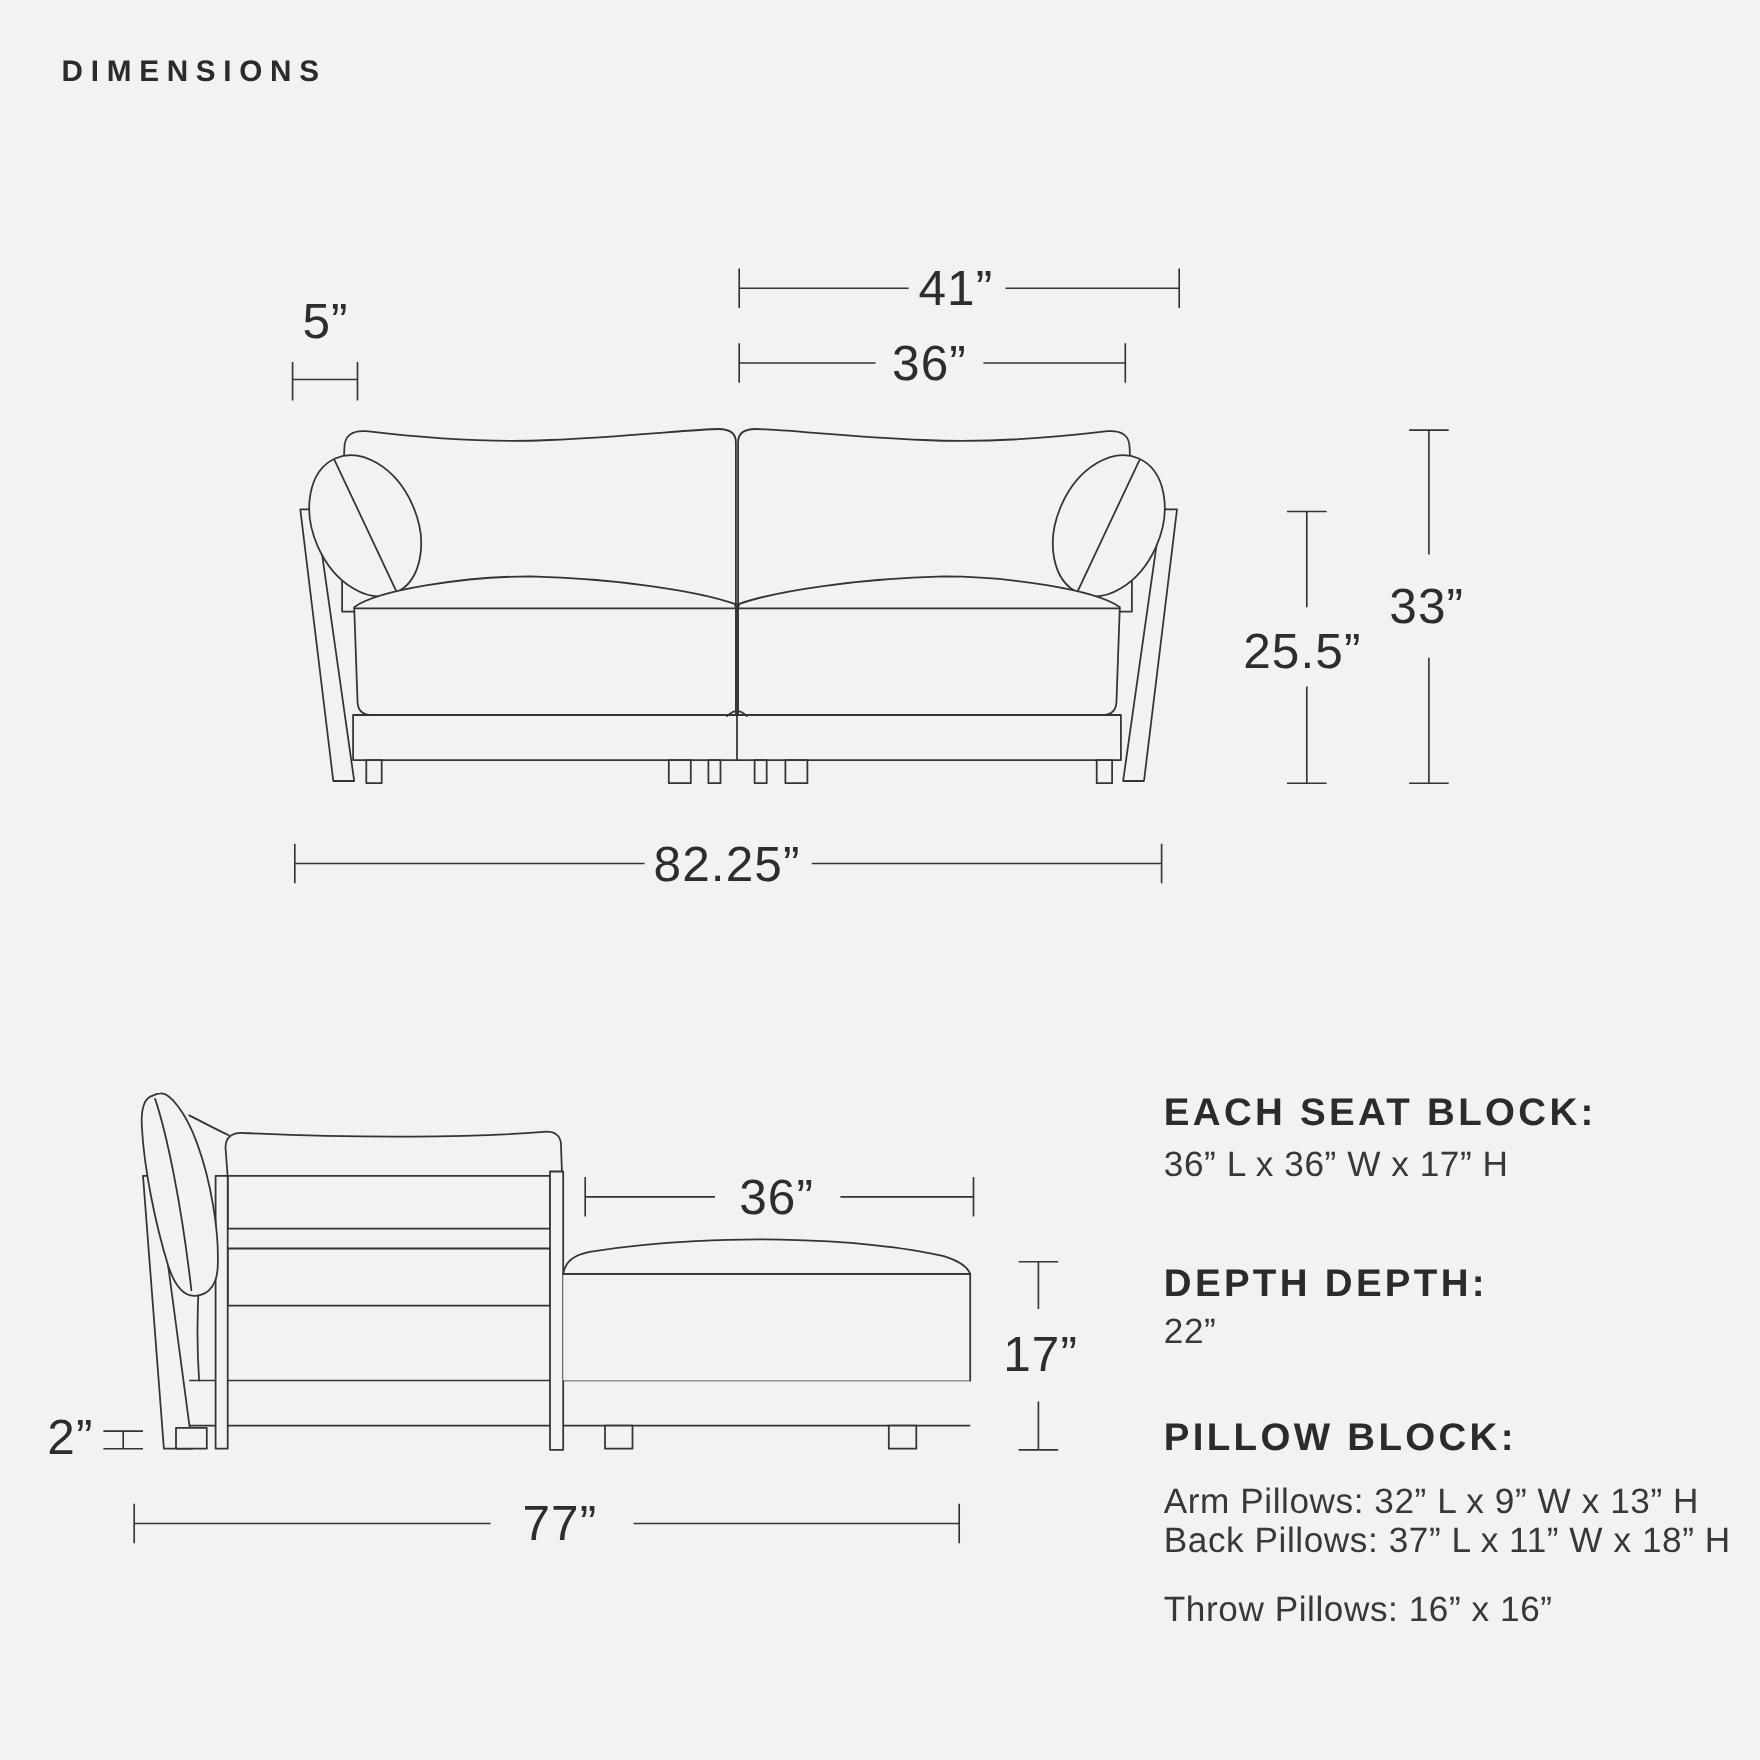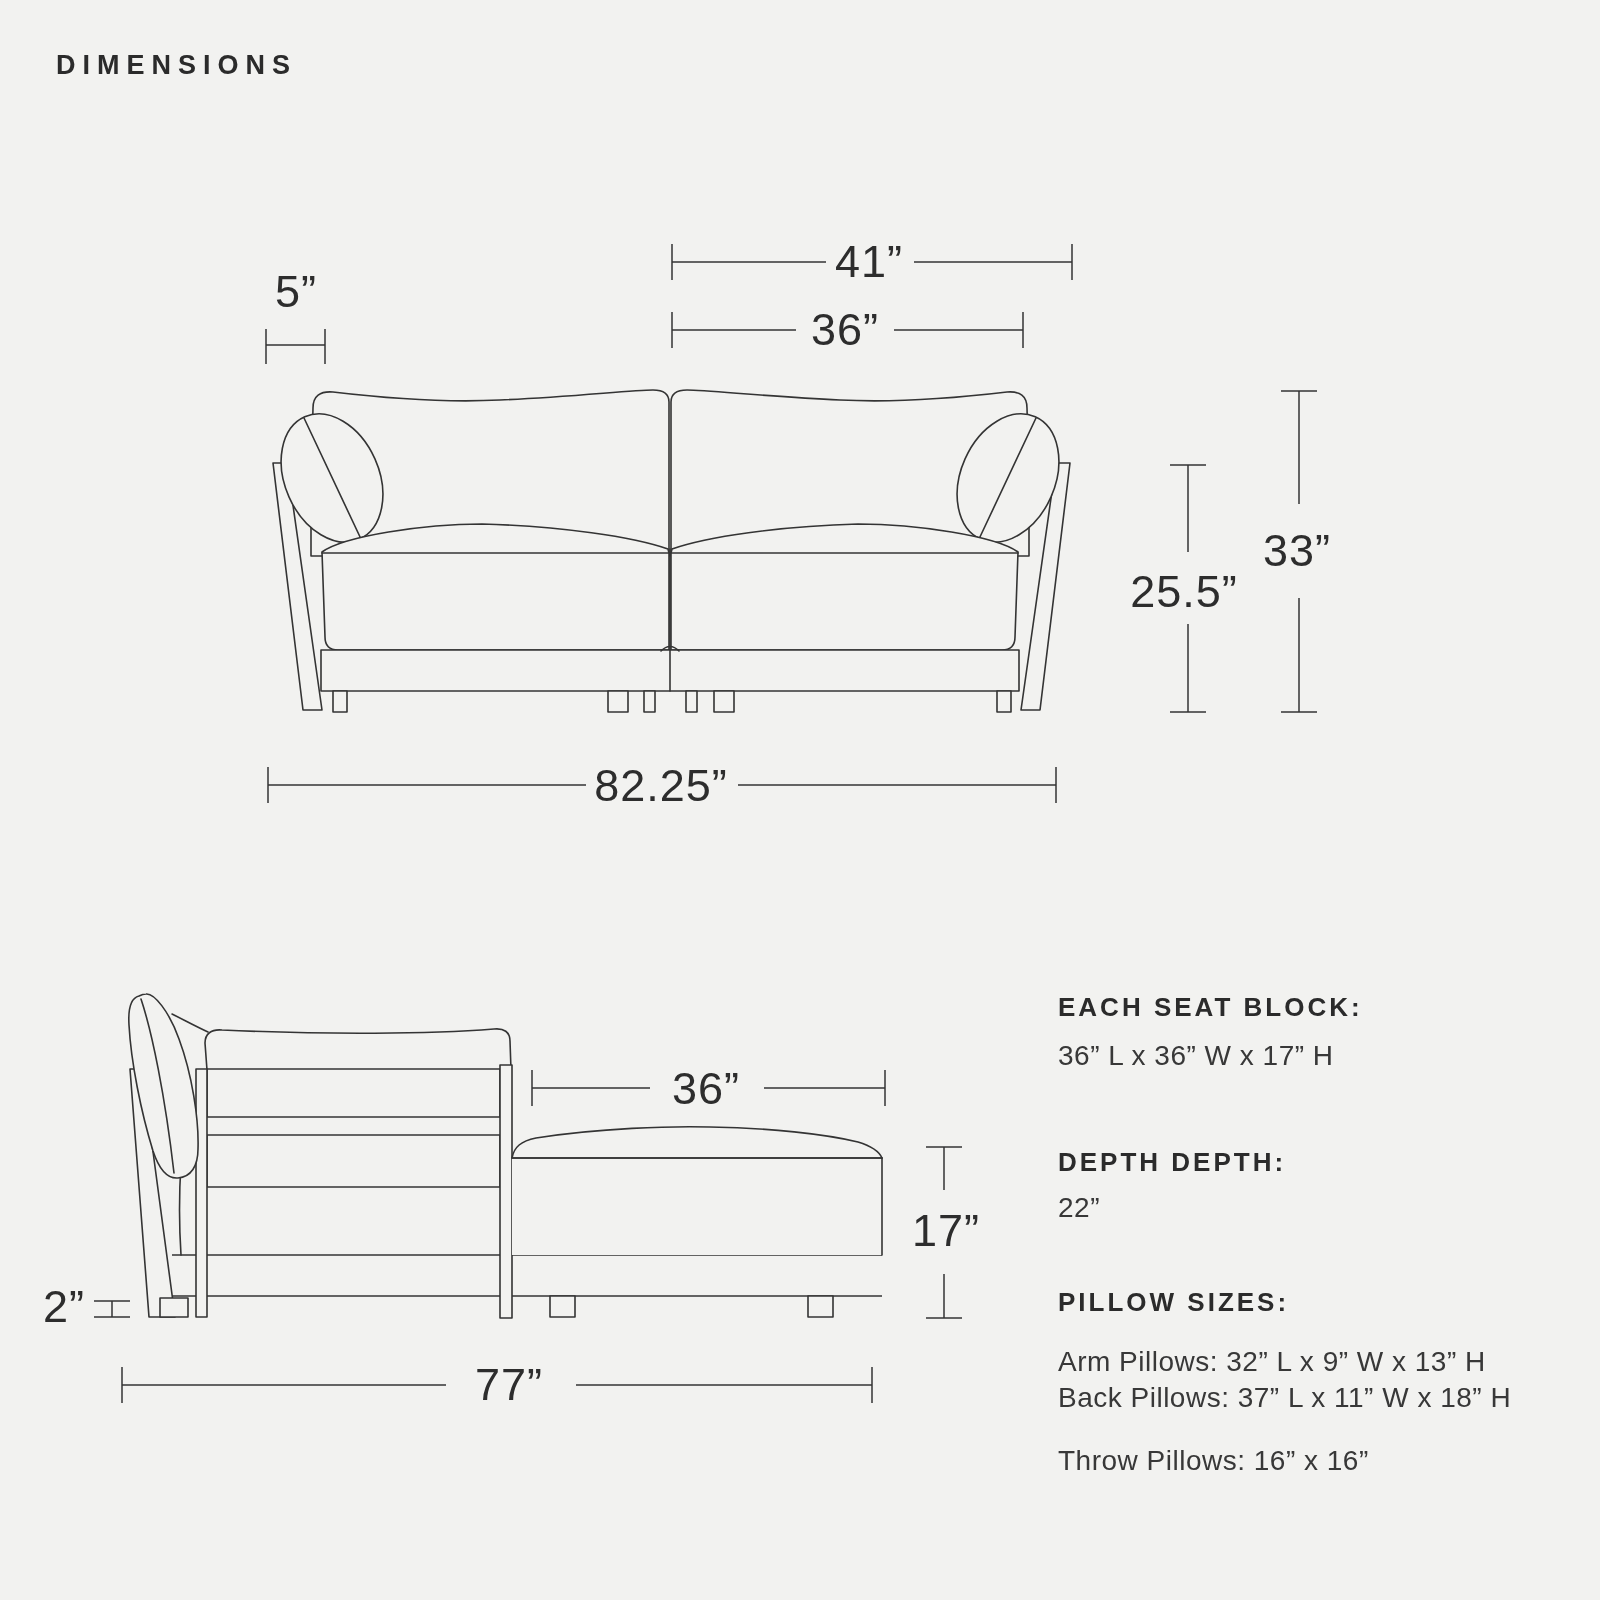--- a/index.html
+++ b/index.html
@@ -20,26 +20,26 @@
   .ln   { stroke:#343434; stroke-width:1.6; fill:none; stroke-linejoin:round; stroke-linecap:round; }
   .fl   { stroke:#343434; stroke-width:1.6; fill:#f2f2f0; stroke-linejoin:round; }
   .flq  { stroke:none; fill:#f2f2f0; }
   .dim  { stroke:#343434; stroke-width:1.5; fill:none; stroke-linecap:butt; }
   .dimtxt {
     font-family:"Liberation Sans", sans-serif;
     font-size:45px; fill:#2d2d2d; letter-spacing:1px;
   }
   .spec-h {
     position:absolute; left:1058px;
-    font-size:26px; font-weight:bold; letter-spacing:3px;
+    font-size:35px; font-weight:bold; letter-spacing:3px;
     color:#2b2b2b; white-space:nowrap;
   }
   .spec-t {
     position:absolute; left:1058px;
-    font-size:28px; font-weight:normal; letter-spacing:0.5px;
+    font-size:32px; font-weight:normal; letter-spacing:0.5px;
     color:#383838; white-space:nowrap;
   }
 </style>
 </head>
 <body>
 
 <div class="canvas">
 
   <div class="page-title">DIMENSIONS</div>
 
@@ -159,19 +159,19 @@
     </g>
   </svg>
 
   <div>
     <div class="spec-h" style="top:992px">EACH SEAT BLOCK:</div>
     <div class="spec-t" style="top:1040px">36” L x 36” W x 17” H</div>
 
     <div class="spec-h" style="top:1147px">DEPTH DEPTH:</div>
     <div class="spec-t" style="top:1192px">22”</div>
 
-    <div class="spec-h" style="top:1287px">PILLOW SIZES:</div>
+    <div class="spec-h" style="top:1287px">PILLOW BLOCK:</div>
     <div class="spec-t" style="top:1382px">Back Pillows: 37” L x 11” W x 18” H</div>
     <div class="spec-t" style="top:1346px">Arm Pillows: 32” L x 9” W x 13” H</div>
     <div class="spec-t" style="top:1445px">Throw Pillows: 16” x 16”</div>
   </div>
 
 </div>
 
 </body></html>

